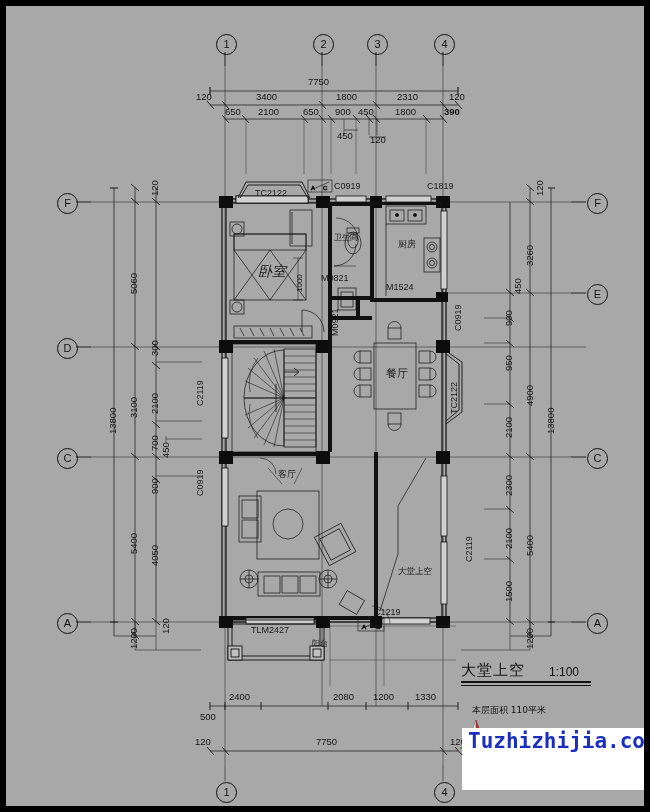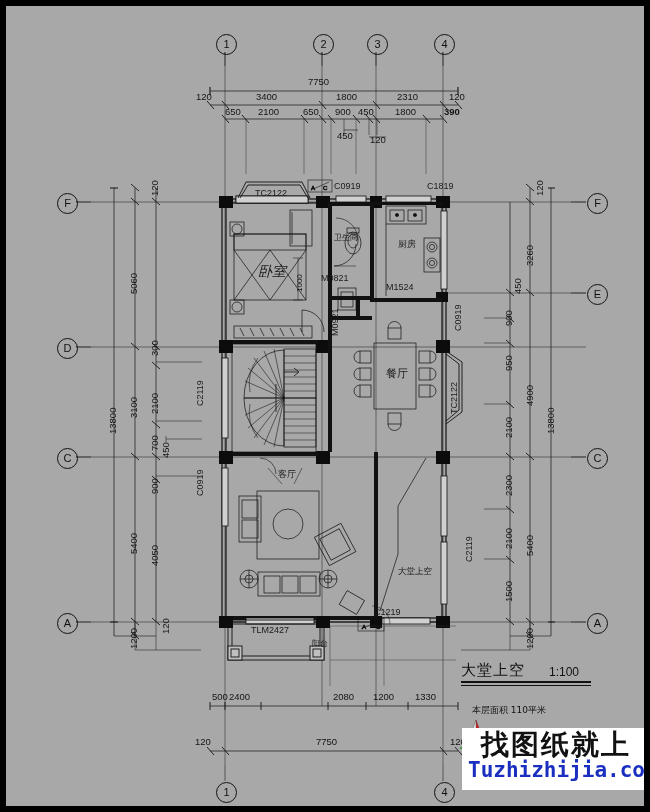--- a/index.html
+++ b/index.html
@@ -511,21 +511,21 @@
   <div class="dimv" style="left:529px;top:190px;">120</div>
   <div class="dimv" style="left:507px;top:288px;">450</div>
   <div class="dimv" style="left:498px;top:320px;">900</div>
   <div class="dimv" style="left:498px;top:365px;">950</div>
   <div class="dimv" style="left:498px;top:432px;">2100</div>
   <div class="dimv" style="left:498px;top:490px;">2300</div>
   <div class="dimv" style="left:498px;top:543px;">2100</div>
   <div class="dimv" style="left:498px;top:596px;">1500</div>
   <div class="dimv" style="left:519px;top:643px;">1200</div>
 
-  <div class="dim" style="left:194px;top:686px;margin-left:12px;">500</div>
+  <div class="dim" style="left:194px;top:706px;">500</div>
   <div class="dim" style="left:223px;top:686px;">2400</div>
   <div class="dim" style="left:327px;top:686px;">2080</div>
   <div class="dim" style="left:367px;top:686px;">1200</div>
   <div class="dim" style="left:409px;top:686px;">1330</div>
 
   <div class="dim" style="left:189px;top:731px;">120</div>
   <div class="dim" style="left:310px;top:731px;">7750</div>
   <div class="dim" style="left:444px;top:731px;">120</div>
 
   <div class="dimv" style="left:290px;top:286px;font-size:8px;">1000</div>
@@ -558,18 +558,17 @@
 
   <div class="note cn" style="left:466px;top:698px;">本层面积  110平米</div>
 
   <svg id="compass" style="left:452px;top:712px;" width="40" height="40">
     <path d="M18,2 L26,24 L18,19 Z" fill="#d02020" stroke="#802020" stroke-width="0.5"></path>
     <path d="M18,2 L10,24 L18,19 Z" fill="#e8e8e8" stroke="#555" stroke-width="0.5"></path>
     <path d="M2,30 L34,30" stroke="#2a8a2a" stroke-width="1.5"></path>
   </svg>
 
   <div id="wm" style="left:456px;top:722px;width:188px;height:62px;">
-    <div class="l1">找图纸就上</div>
     <div class="l2">Tuzhizhijia.com</div>
   </div>
 
   </div>
 </div>
 
 </body></html>

